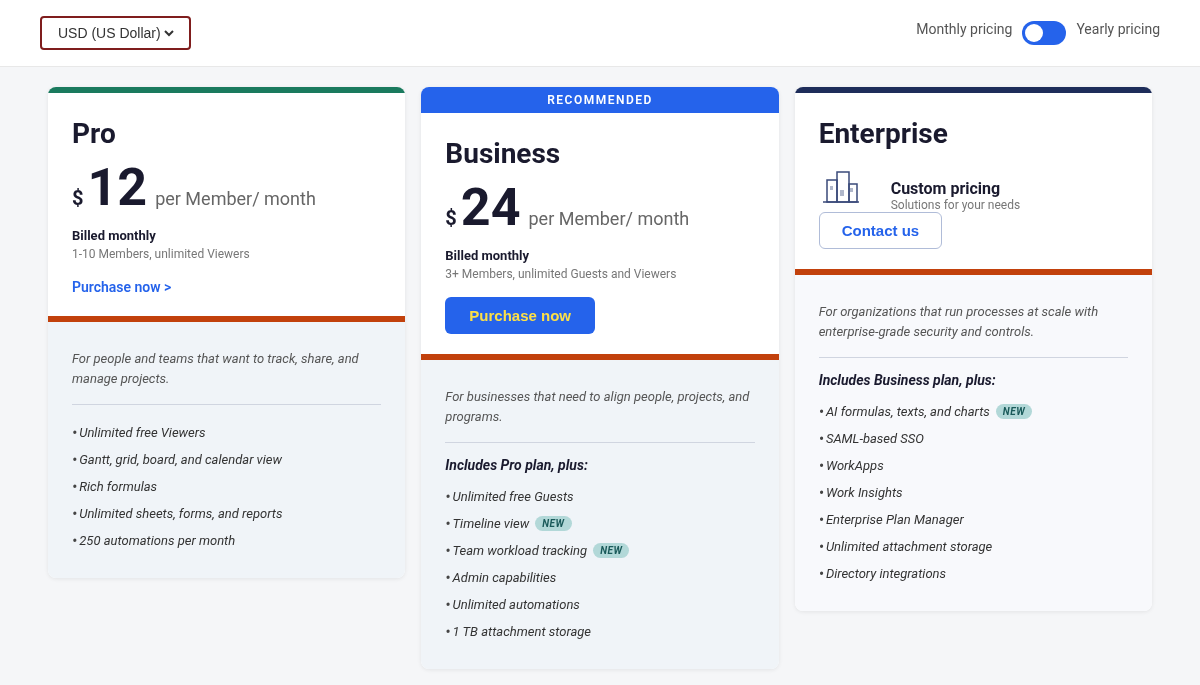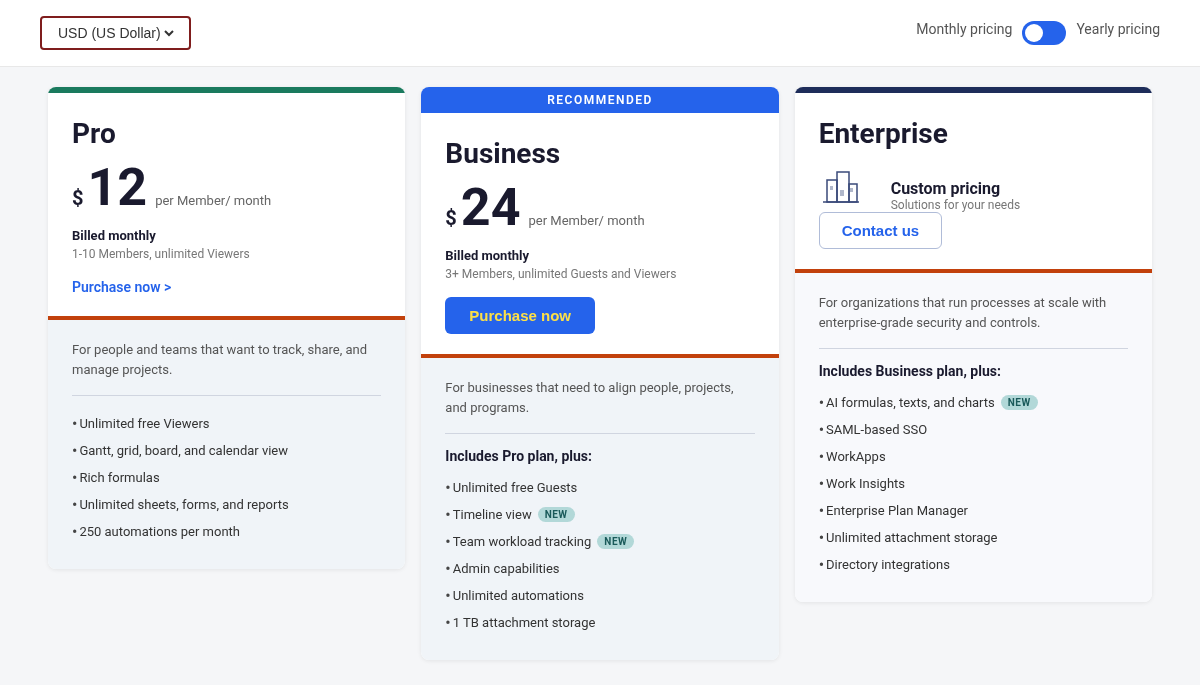--- a/index.html
+++ b/index.html
@@ -114,21 +114,21 @@
       font-weight: 700;
       color: #1a1a2e;
     }
     .price-amount {
       font-size: 52px;
       font-weight: 700;
       color: #1a1a2e;
       line-height: 1;
     }
     .price-per {
-      font-size: 13px;
+      font-size: 18px;
       color: #666;
       line-height: 1.3;
       margin-left: 4px;
     }
     .billing-info {
       font-size: 13px;
       font-weight: 700;
       color: #1a1a2e;
       margin-bottom: 4px;
     }
@@ -177,23 +177,24 @@
     .custom-pricing-text .title {
       font-size: 16px;
       font-weight: 700;
       color: #1a1a2e;
     }
     .custom-pricing-text .sub {
       font-size: 12px;
       color: #777;
     }
     .plan-body {
-      padding: 20px 24px 24px;
+      padding: 27px 24px 24px;
       background: #f0f4f8;
-      border-top: 4px solid #c2410c;
+      border-top: 6px solid #c2410c;
+      font-style: italic;
     }
     .plan-card.enterprise .plan-body {
       background: #f8f9fc;
     }
     .plan-description {
       font-size: 13px;
       color: #555;
       margin-bottom: 16px;
       line-height: 1.5;
     }

